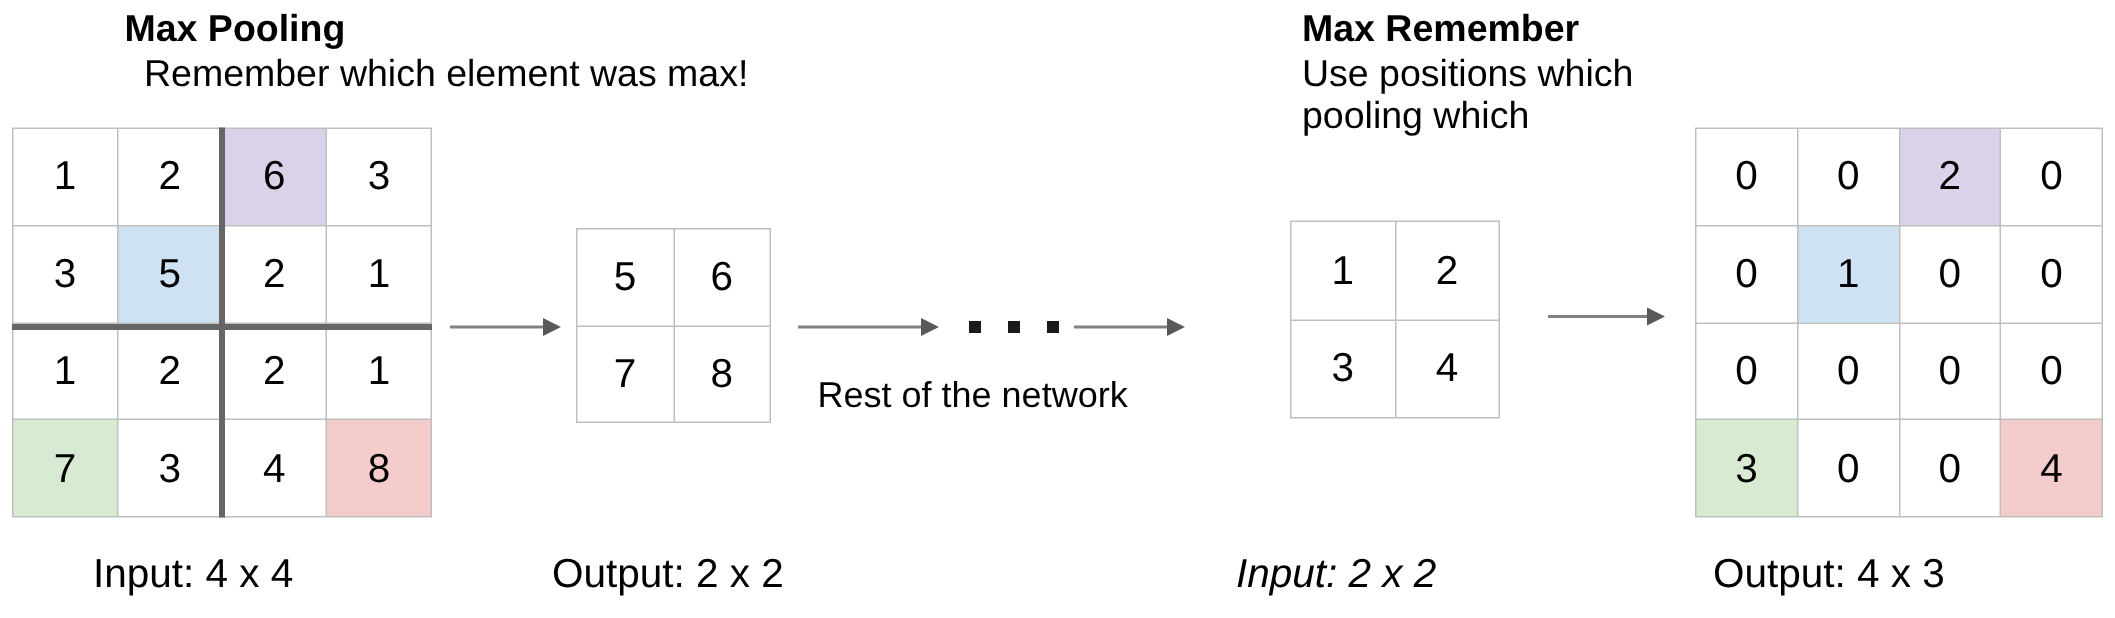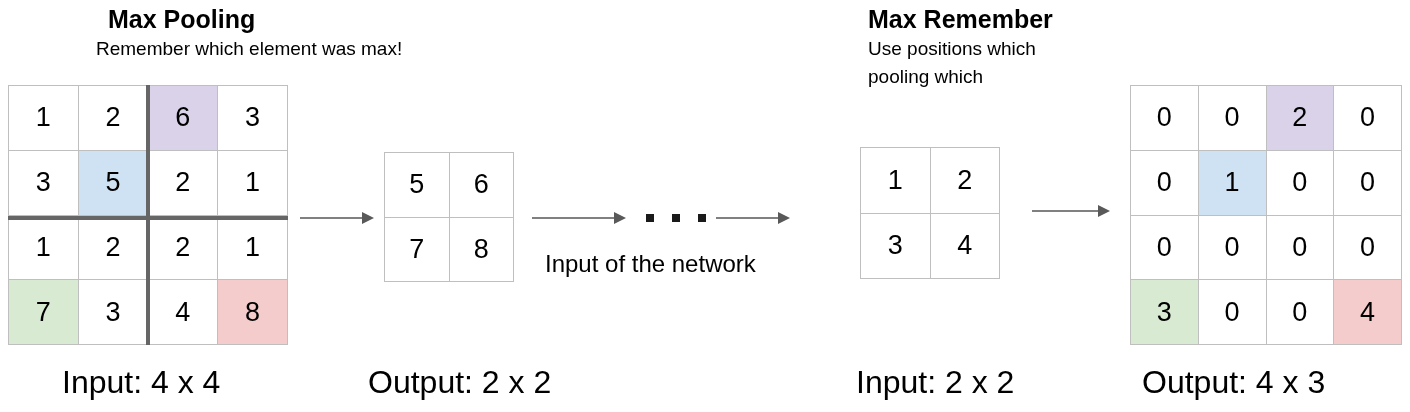--- a/index.html
+++ b/index.html
@@ -19,27 +19,27 @@
   .abs { position: absolute; }
 
   
   .title {
     font-size: 25px;
     font-weight: bold;
     line-height: 30px;
     white-space: nowrap;
   }
   .subtitle {
-    font-size: 19px;
+    font-size: 25px;
     font-weight: normal;
     line-height: 30px;
     white-space: nowrap;
   }
   .caption {
-    font-size: 32px;
+    font-size: 27px;
     font-weight: normal;
     line-height: 28px;
     white-space: nowrap;
   }
   .flow-label {
     font-size: 24px;
     font-weight: normal;
     line-height: 28px;
     white-space: nowrap;
   }
@@ -100,21 +100,21 @@
   .dots { position: absolute; display: flex; gap: 18px; }
   .dots .sq {
     width: 8px;
     height: 8px;
     background: #1a1a1a;
   }
 </style>
 </head>
 <body>
 
-<div class="abs title" style="left:108px; top:4px;">Max Pooling</div>
+<div class="abs title" style="left:83px; top:4px;">Max Pooling</div>
 <div class="abs subtitle" style="left:96px; top:34px;">Remember which element was max!</div>
 
 <div class="abs" style="left:8px; top:85px; width:280px; height:260px;">
   <div class="grid g4" style="width:280px; height:260px;">
       <div class="cell" style="background: rgb(255, 255, 255);">1</div>
       <div class="cell" style="background: rgb(255, 255, 255);">2</div>
       <div class="cell" style="background: rgb(217, 210, 233);">6</div>
       <div class="cell" style="background: rgb(255, 255, 255);">3</div>
       <div class="cell" style="background: rgb(255, 255, 255);">3</div>
       <div class="cell" style="background: rgb(207, 226, 243);">5</div>
@@ -160,36 +160,36 @@
     <div class="sq"></div>
     <div class="sq"></div>
     <div class="sq"></div>
   </div>
 
 <div class="arrow" style="left:716px; top:211px; width:76px;">
   <div class="shaft" style="width:64px;"></div>
   <div class="head" style="left:62px;"></div>
 </div>
 
-<div class="abs flow-label" style="left:545px; top:250px;">Input of the network</div>
+<div class="abs flow-label" style="left:545px; top:250px;">Rest of the network</div>
 
 <div class="abs title" style="left:868px; top:4px;">Max Remember</div>
 <div class="abs subtitle" style="left:868px; top:34px;">Use positions which</div>
 <div class="abs subtitle" style="left:868px; top:62px;">pooling which</div>
 
 <div class="abs" style="left:860px; top:147px; width:140px; height:132px;">
   <div class="grid g2" style="width:140px; height:132px;">
       <div class="cell" style="background: rgb(255, 255, 255);">1</div>
       <div class="cell" style="background: rgb(255, 255, 255);">2</div>
       <div class="cell" style="background: rgb(255, 255, 255);">3</div>
       <div class="cell" style="background: rgb(255, 255, 255);">4</div>
     </div>
 </div>
 
-<div class="abs caption" style="left:856px; top:368px;">Input: 2 x 2</div>
+<div class="abs caption" style="left:824px; top:368px;font-style:italic;">Input: 2 x 2</div>
 
 <div class="arrow" style="left:1032px; top:204px; width:80px;">
   <div class="shaft" style="width:68px;"></div>
   <div class="head" style="left:66px;"></div>
 </div>
 
 <div class="abs" style="left:1130px; top:85px; width:272px; height:260px;">
   <div class="grid g4" style="width:272px; height:260px;">
       <div class="cell" style="background: rgb(255, 255, 255);">0</div>
       <div class="cell" style="background: rgb(255, 255, 255);">0</div>

